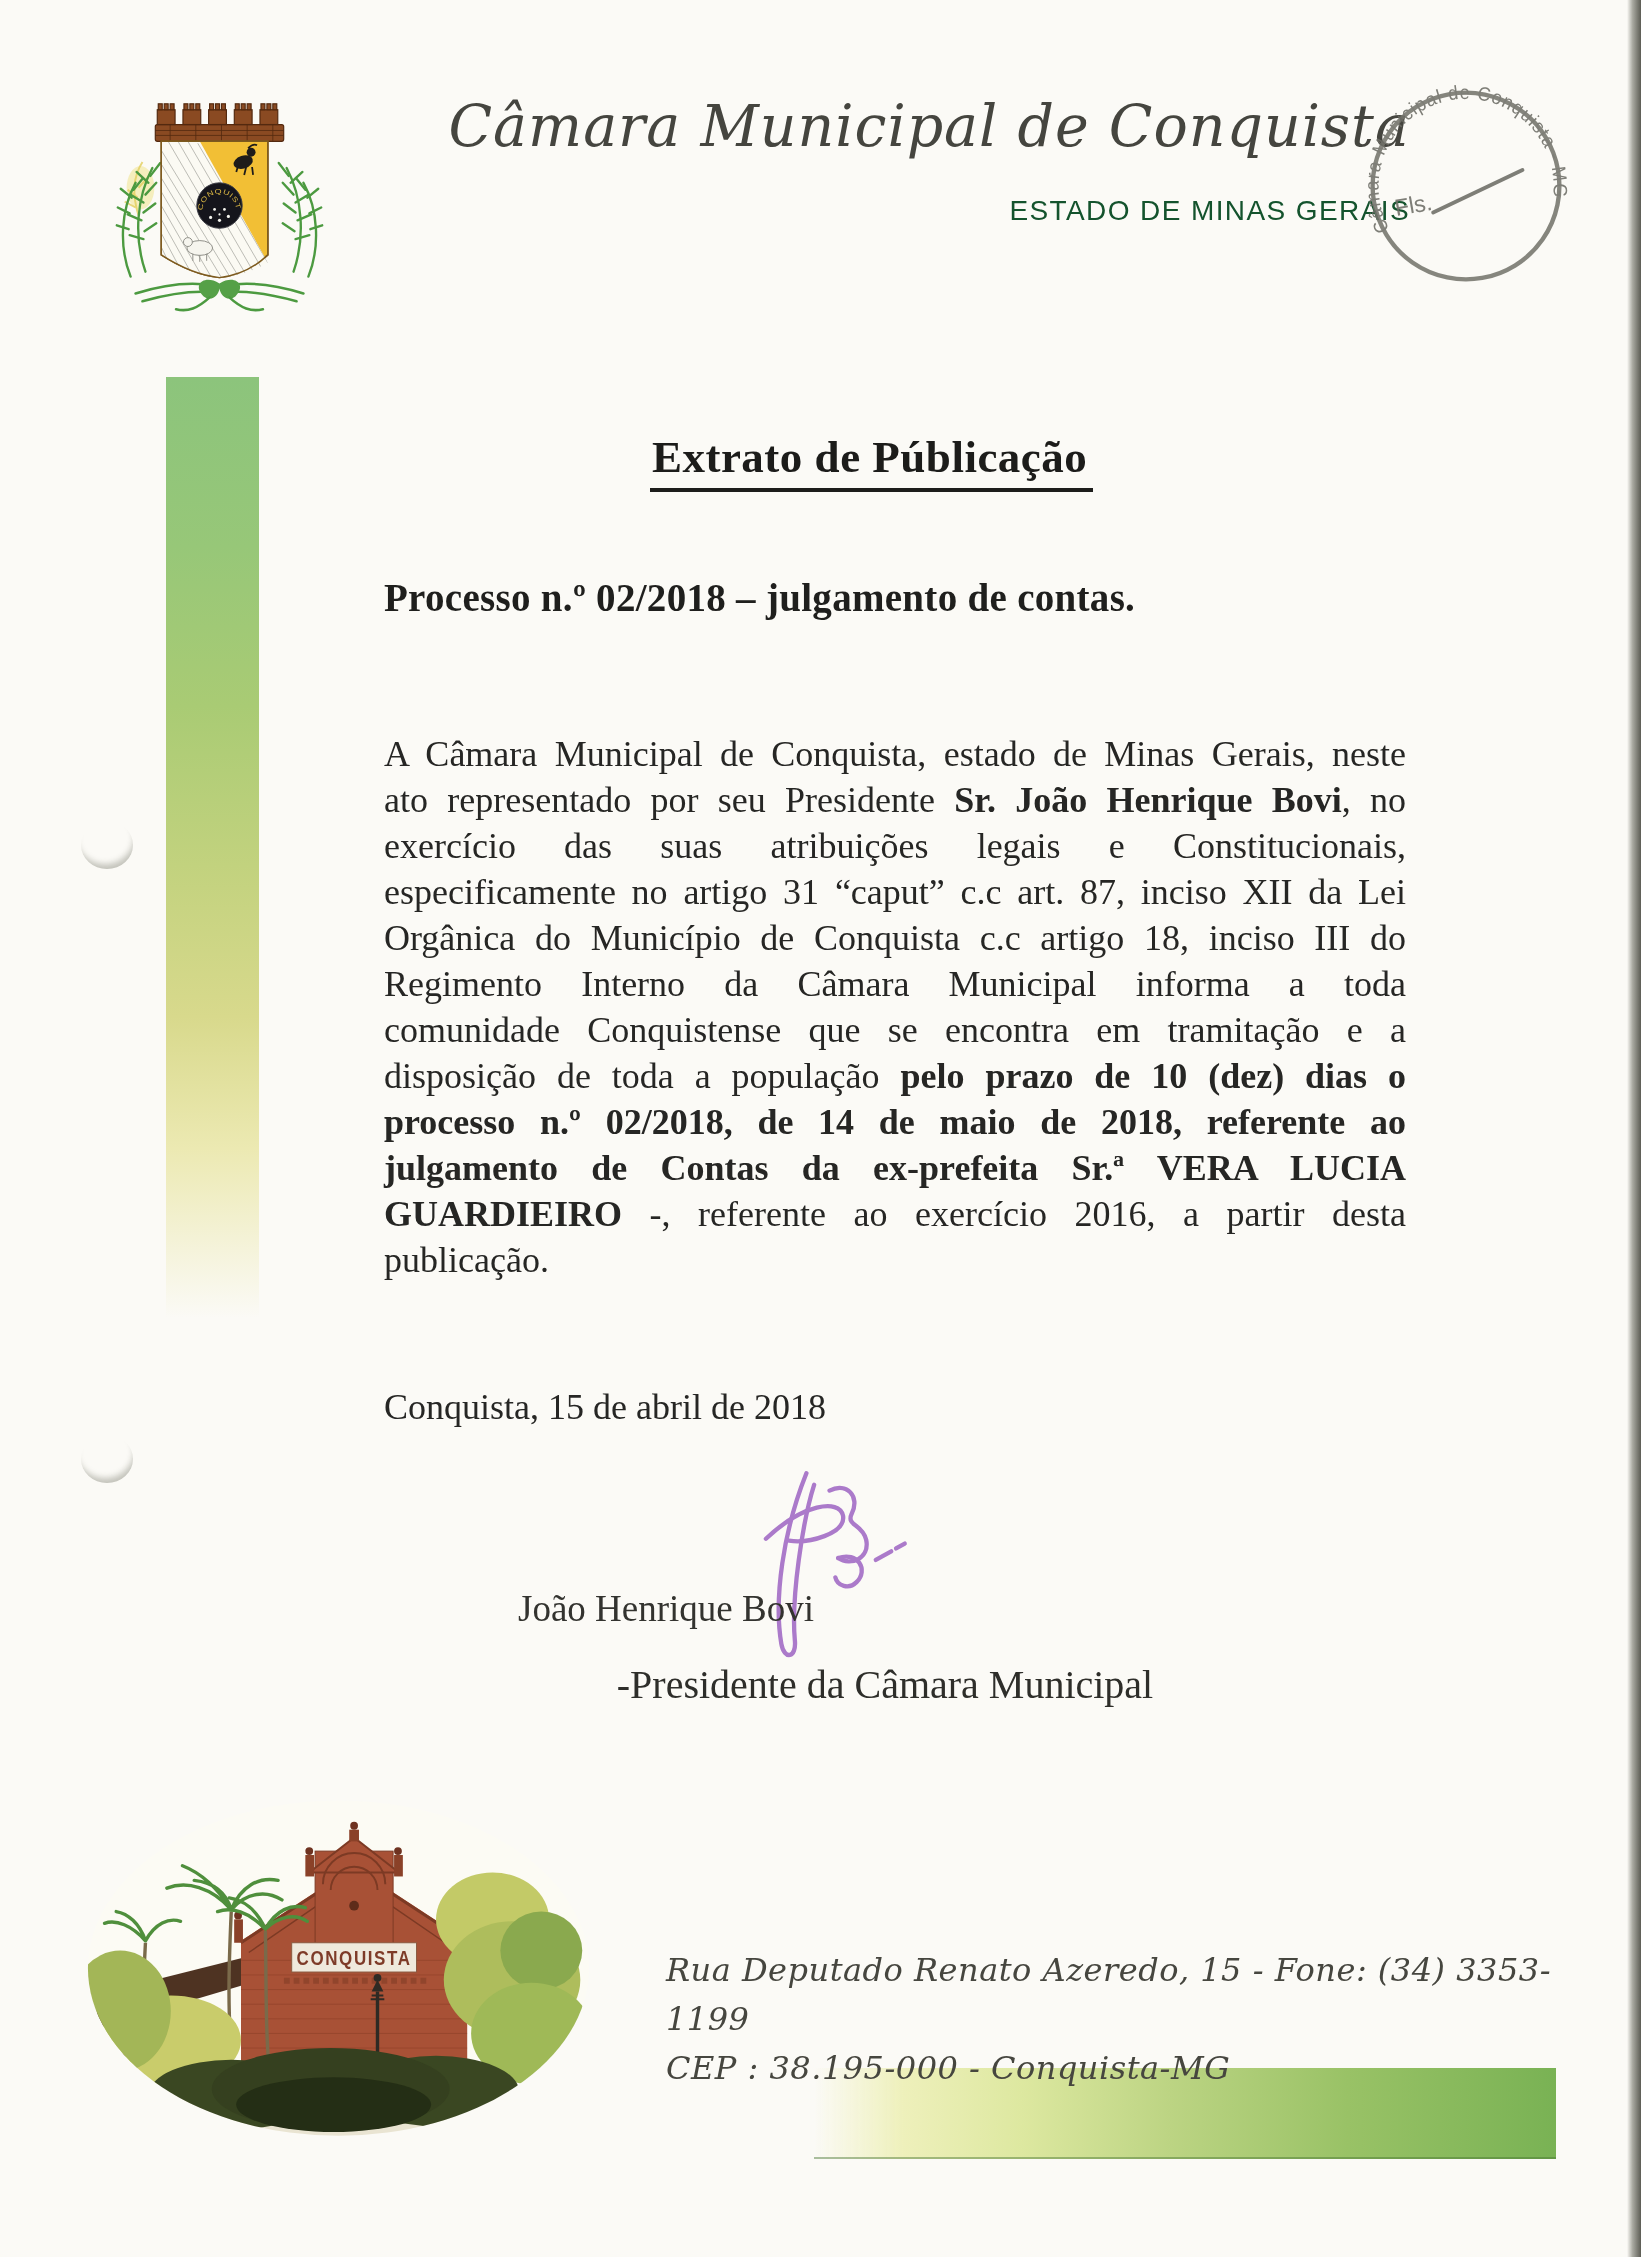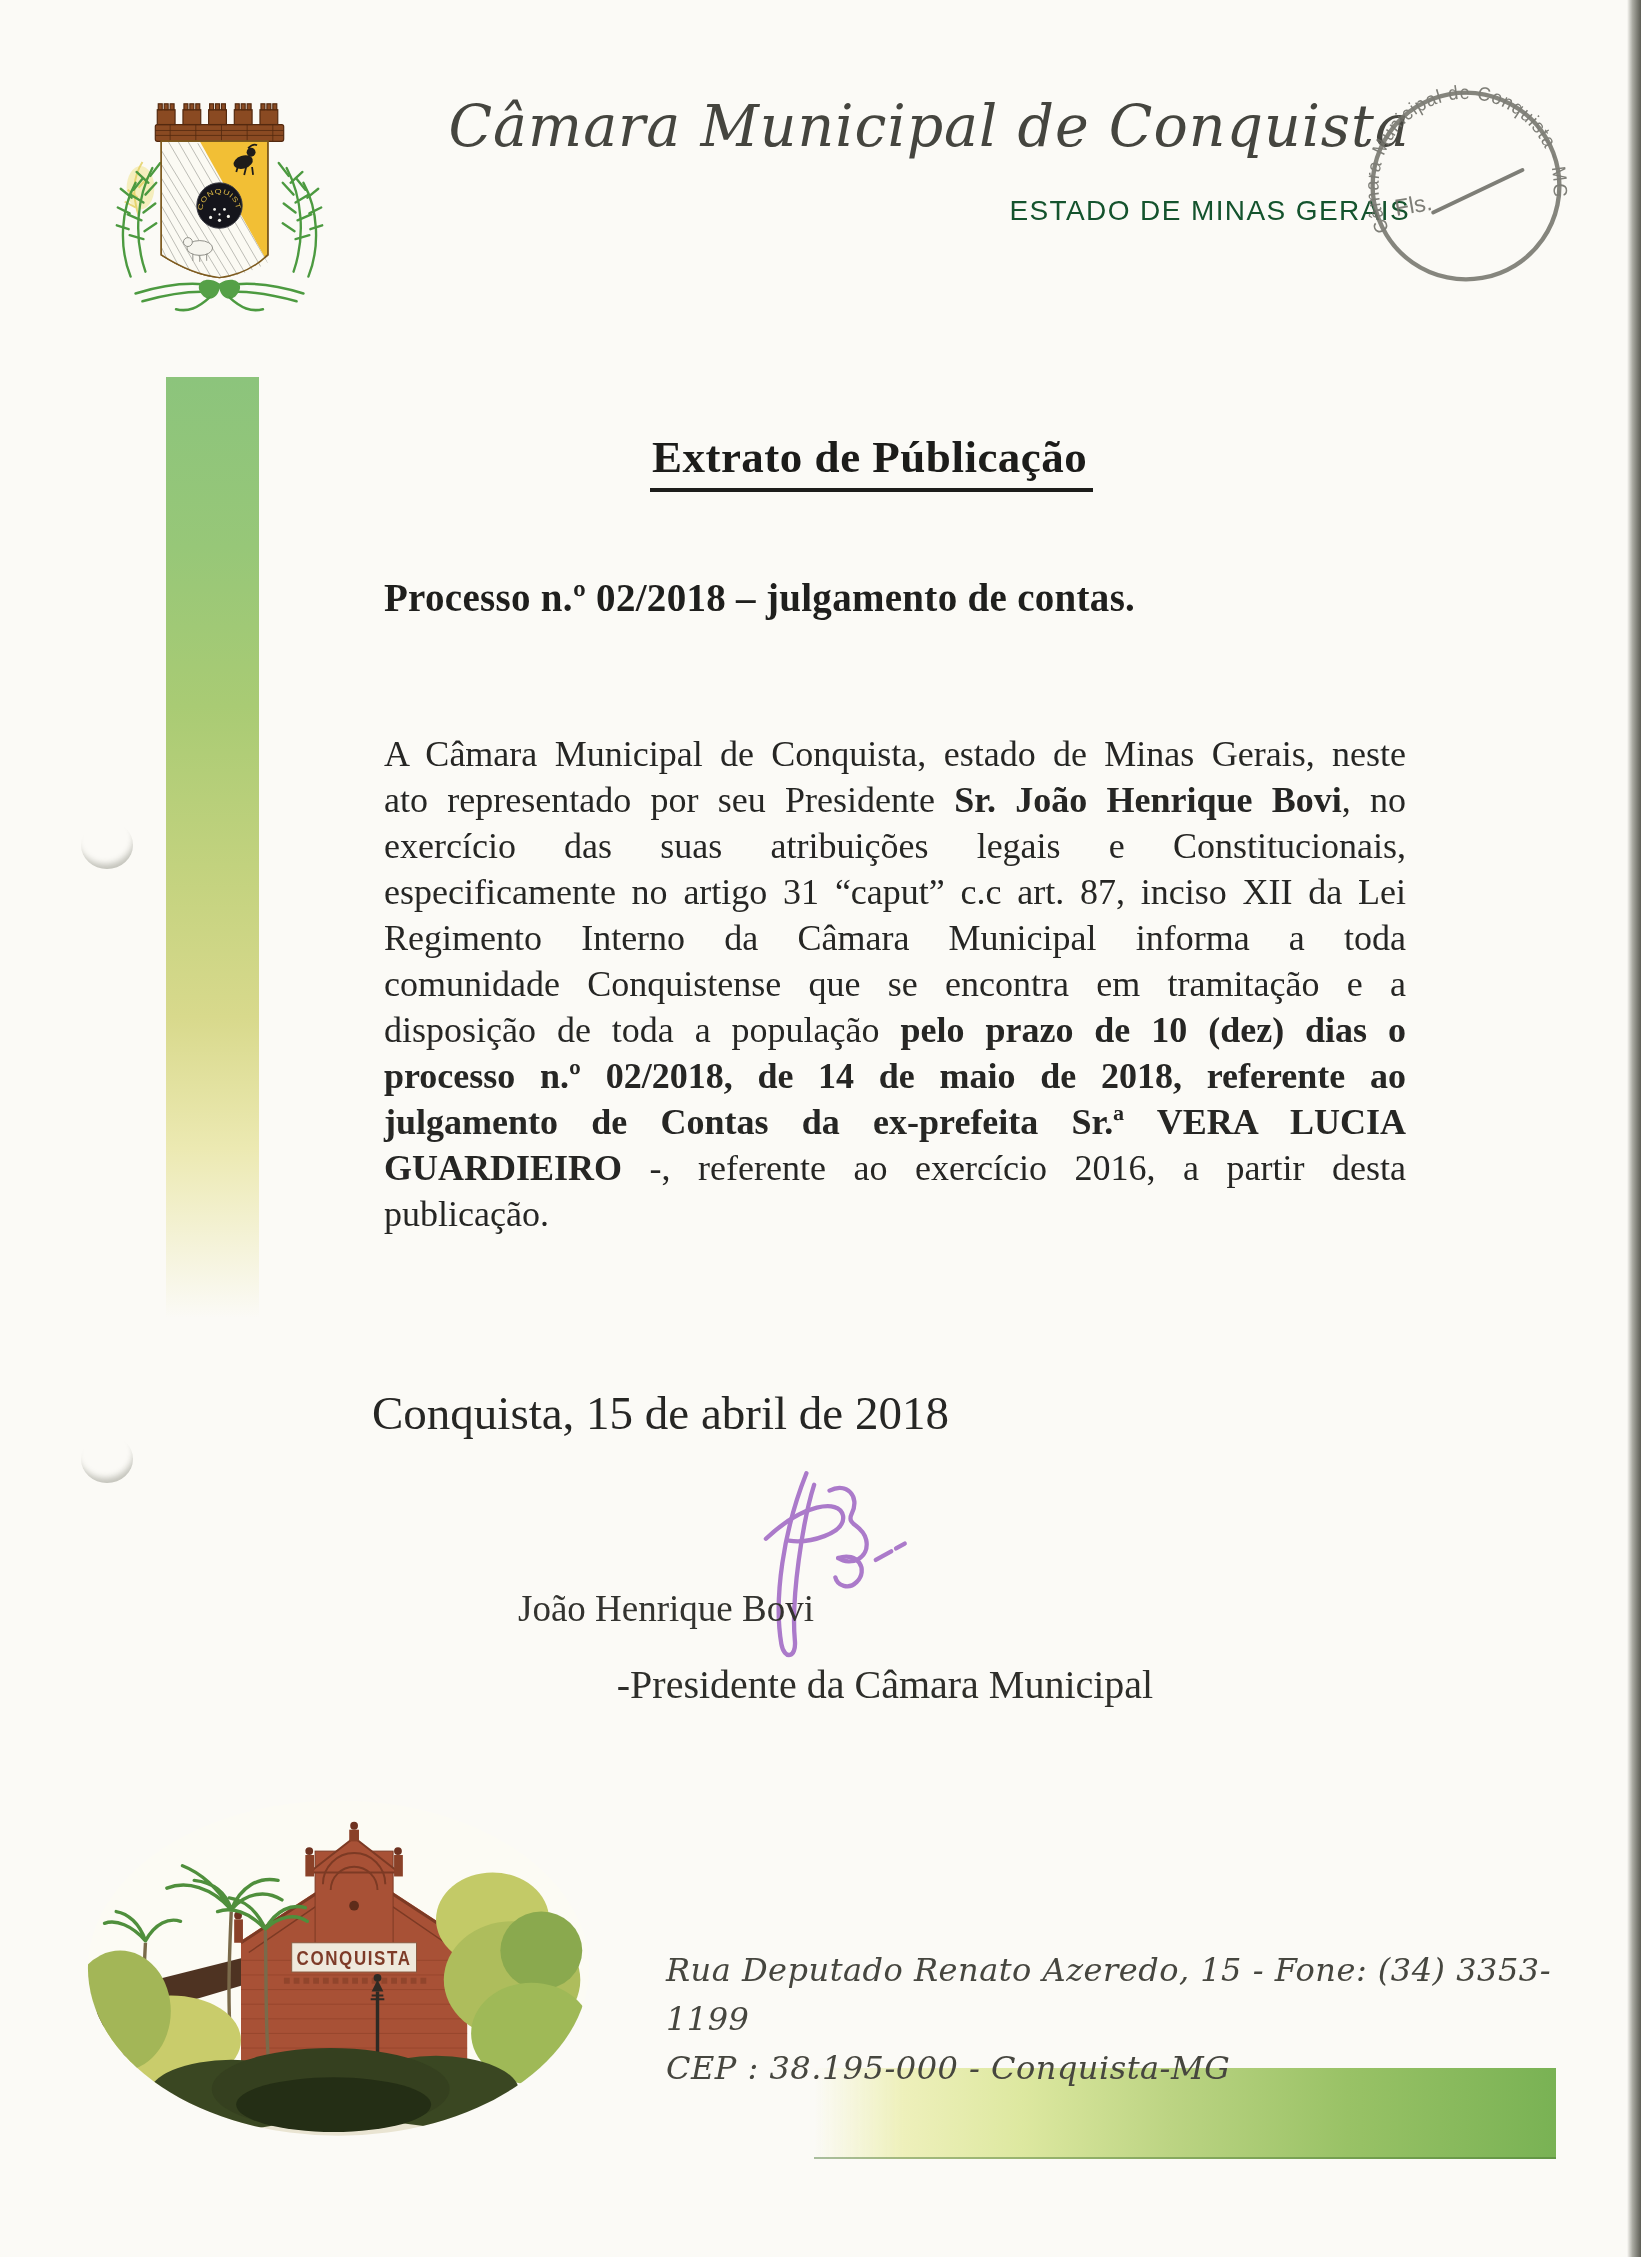--- a/index.html
+++ b/index.html
@@ -22,21 +22,21 @@
   #header-subtitle{left:425px;top:195px;width:985px;text-align:right;
     font-family:"Liberation Sans",sans-serif;font-size:28px;color:#14532d;letter-spacing:1.4px;}
   
   #doc-title{left:650px;top:431px;font-size:45px;font-weight:bold;color:#1c1c1a;
     border-bottom:4.8px solid #1d1d1b;padding:0 5.8px 4.8px 1.9px;letter-spacing:0.5px;}
   #doc-subject{left:384px;top:575px;font-size:39px;font-weight:bold;color:#1f1f1d;letter-spacing:0.3px;}
   #doc-body{left:384px;top:731px;width:1022px;font-size:36px;line-height:46px;word-spacing:2.4px;}
   #doc-body .line{text-align:justify;text-align-last:justify;}
   #doc-body .line:last-child{text-align-last:left;}
   #doc-body span.b{font-weight:bold;}
-  #dateline{left:372px;top:1386px;font-size:47px;}
+  #dateline{left:384px;top:1386px;font-size:36px;}
   #signer-name{left:518px;top:1587px;width:734px;text-align:left;font-size:37px;color:#33332f;}
   #signer-title{left:518px;top:1661px;width:734px;text-align:center;font-size:40px;color:#2e2e2a;}
   
   #footer-address{left:666px;top:1946px;width:888px;text-align:left;
     font-family:"DejaVu Serif",serif;font-style:italic;font-size:32px;line-height:49px;color:#46463f;letter-spacing:0.5px;}
   svg{display:block;}
 </style>
 </head>
 <body>
 
@@ -159,20 +159,21 @@
     </g>
   </svg>
 
   <div class="abs" id="doc-title">Extrato de Públicação</div>
   <div class="abs" id="doc-subject">Processo n.º 02/2018 – julgamento de contas.</div>
   <div class="abs" id="doc-body">
       <div class="line"><span>A Câmara Municipal de Conquista, estado de Minas Gerais, neste</span></div>
       <div class="line"><span>ato representado por seu Presidente </span><span class="b">Sr. João Henrique Bovi</span><span>, no</span></div>
       <div class="line"><span>exercício das suas atribuições legais e Constitucionais,</span></div>
       <div class="line"><span>especificamente no artigo 31 “caput” c.c art. 87, inciso XII da Lei</span></div>
+      <div class="line"><span>Orgânica do Município de Conquista c.c artigo 18, inciso III do</span></div>
       <div class="line"><span>Regimento Interno da Câmara Municipal informa a toda</span></div>
       <div class="line"><span>comunidade Conquistense que se encontra em tramitação e a</span></div>
       <div class="line"><span>disposição de toda a população </span><span class="b">pelo prazo de 10 (dez) dias o</span></div>
       <div class="line"><span class="b">processo n.º 02/2018, de 14 de maio de 2018, referente ao</span></div>
       <div class="line"><span class="b">julgamento de Contas da ex-prefeita Sr.ª VERA LUCIA</span></div>
       <div class="line"><span class="b">GUARDIEIRO</span><span> -, referente ao exercício 2016, a partir desta</span></div>
       <div class="line"><span>publicação.</span></div>
     </div>
   <div class="abs" id="dateline">Conquista, 15 de abril de 2018</div>
 

